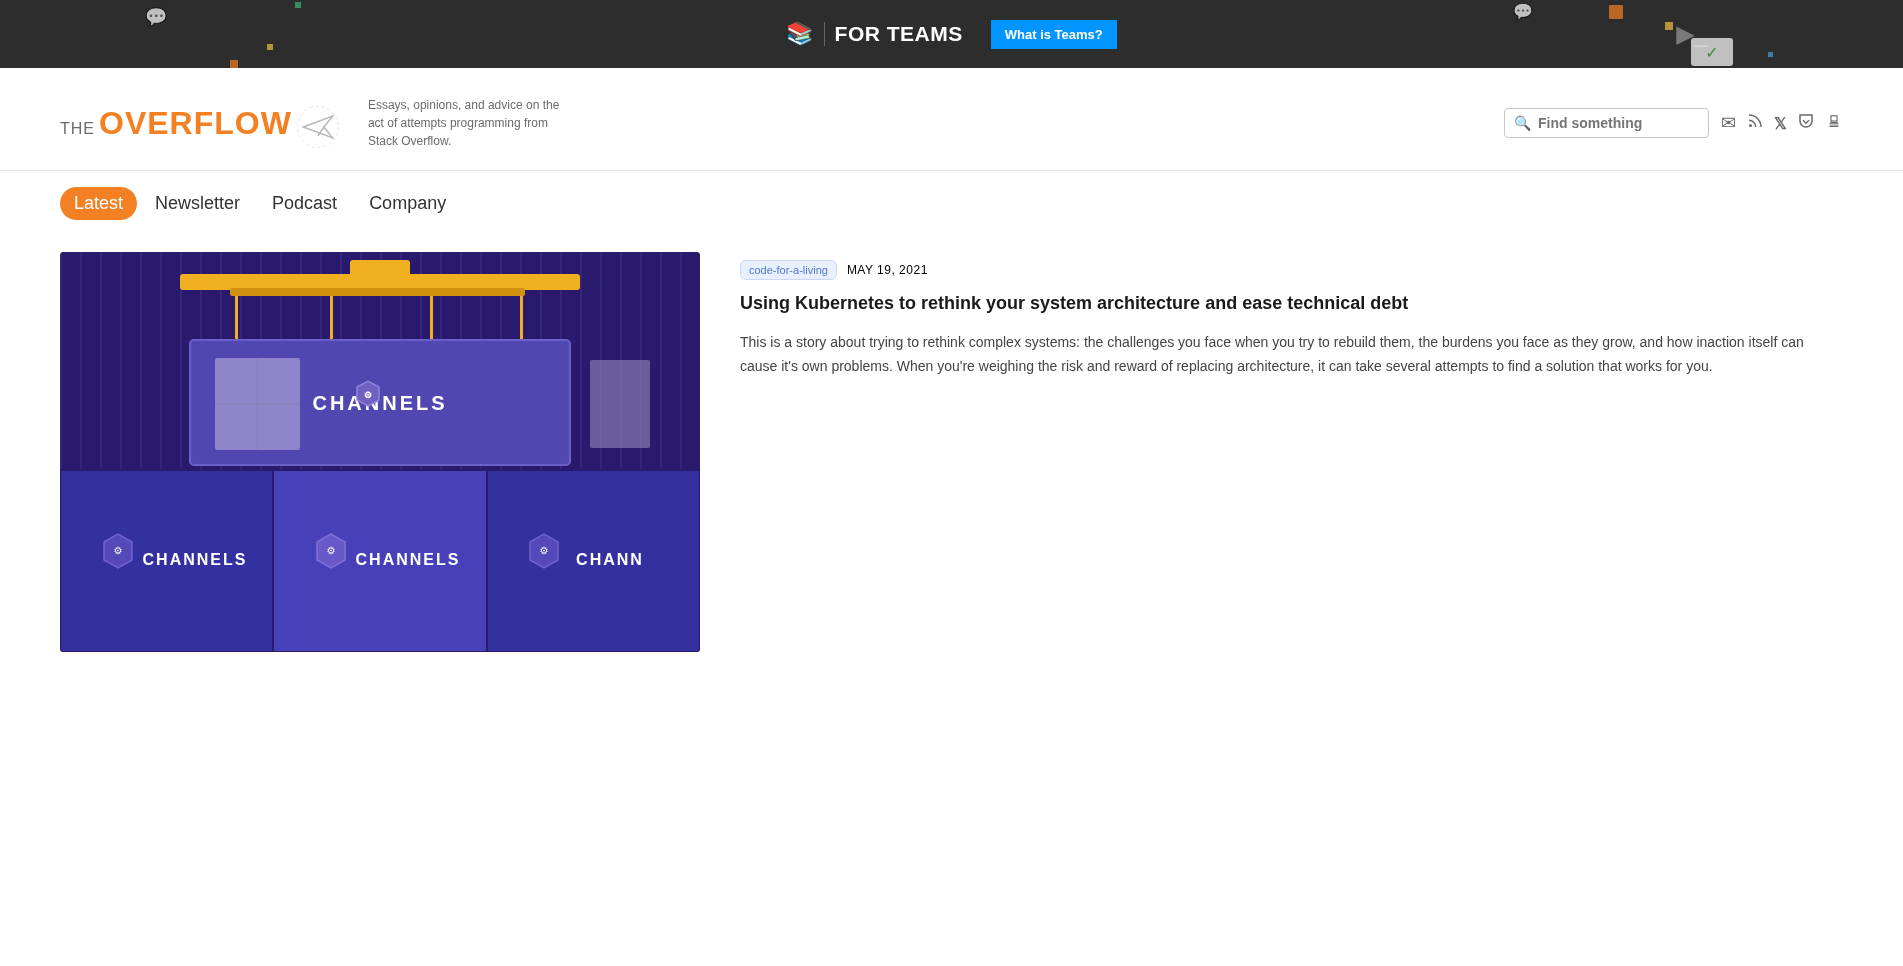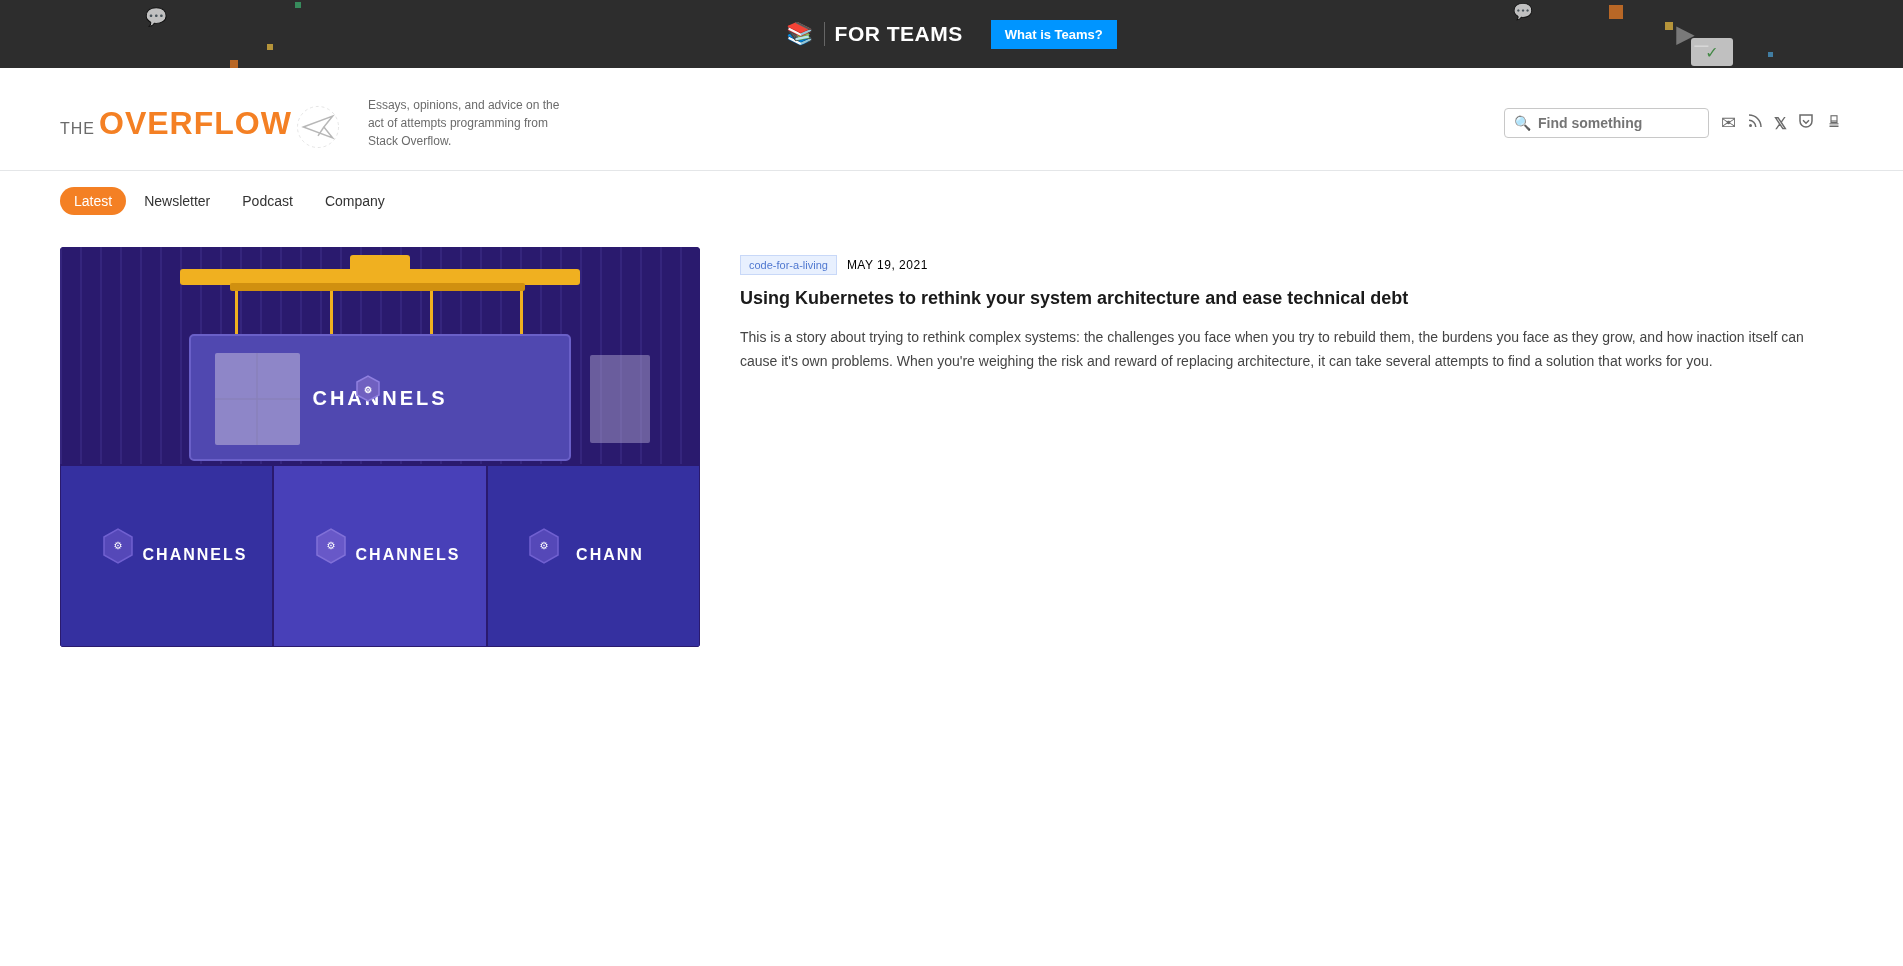--- a/index.html
+++ b/index.html
@@ -171,21 +171,21 @@
     
     .nav-area {
       padding: 16px 60px 0 60px;
       display: flex;
       align-items: center;
       gap: 4px;
     }
     .nav-tab {
       padding: 6px 14px;
       border-radius: 20px;
-      font-size: 14px;
+      font-size: 18px;
       cursor: pointer;
       text-decoration: none;
       color: #333;
       font-weight: 500;
     }
     .nav-tab.active {
       background: #f48024;
       color: #fff;
     }
 
@@ -219,21 +219,21 @@
       display: flex;
       align-items: center;
       gap: 10px;
       margin-bottom: 12px;
     }
     .article-tag {
       background: #e8f0fe;
       color: #5078d0;
       font-size: 11px;
       padding: 3px 8px;
-      border-radius: 0;
+      border-radius: 6px;
       border: 1px solid #c8d8f8;
     }
     .article-date {
       color: #000000;
       font-size: 12px;
       text-transform: uppercase;
       letter-spacing: 0.5px;
     }
     .article-title {
       font-size: 18px;

